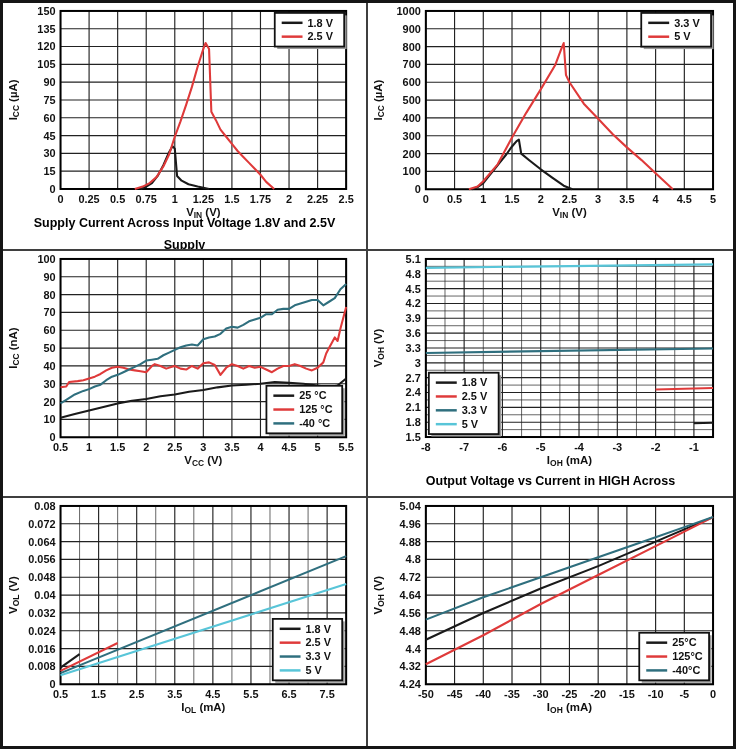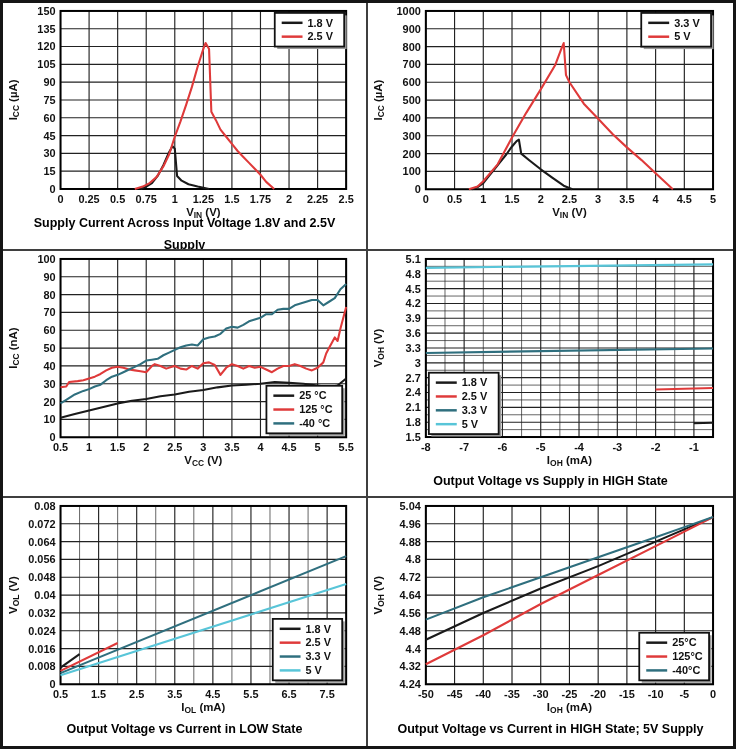--- a/index.html
+++ b/index.html
@@ -335,21 +335,21 @@
             <line x1="68" y1="131" x2="89" y2="131" stroke="#1a1a1a" stroke-width="2.5"></line>
             <text x="94" y="134.8" text-anchor="start">1.8 V</text>
             <line x1="68" y1="145" x2="89" y2="145" stroke="#df3a3a" stroke-width="2.5"></line>
             <text x="94" y="148.8" text-anchor="start">2.5 V</text>
             <line x1="68" y1="159" x2="89" y2="159" stroke="#2f6f7e" stroke-width="2.5"></line>
             <text x="94" y="162.8" text-anchor="start">3.3 V</text>
             <line x1="68" y1="173" x2="89" y2="173" stroke="#58c5d8" stroke-width="2.5"></line>
             <text x="94" y="176.8" text-anchor="start">5 V</text>
           </g>
         </svg>
-      <figcaption class="caption">Output Voltage vs Supply in HIGH State</figcaption>
+      <figcaption class="caption">Output Voltage vs Current in HIGH Across</figcaption>
     </figure>
 
     <figure class="cell last-row">
       <svg class="plot" viewBox="0 0 366 216" preserveAspectRatio="none">
           <g>
             <line x1="58" y1="6" x2="58" y2="186" stroke="#222222" stroke-width="1.15"></line>
             <line x1="77.2" y1="6" x2="77.2" y2="186" stroke="#222222" stroke-width="0.7"></line>
             <line x1="96.4" y1="6" x2="96.4" y2="186" stroke="#222222" stroke-width="1.15"></line>
             <line x1="115.6" y1="6" x2="115.6" y2="186" stroke="#222222" stroke-width="0.7"></line>
             <line x1="134.8" y1="6" x2="134.8" y2="186" stroke="#222222" stroke-width="1.15"></line>
@@ -413,21 +413,20 @@
             <line x1="279" y1="130" x2="300" y2="130" stroke="#1a1a1a" stroke-width="2.5"></line>
             <text x="305" y="133.8" text-anchor="start">1.8 V</text>
             <line x1="279" y1="144" x2="300" y2="144" stroke="#df3a3a" stroke-width="2.5"></line>
             <text x="305" y="147.8" text-anchor="start">2.5 V</text>
             <line x1="279" y1="158" x2="300" y2="158" stroke="#2f6f7e" stroke-width="2.5"></line>
             <text x="305" y="161.8" text-anchor="start">3.3 V</text>
             <line x1="279" y1="172" x2="300" y2="172" stroke="#58c5d8" stroke-width="2.5"></line>
             <text x="305" y="175.8" text-anchor="start">5 V</text>
           </g>
         </svg>
-      <figcaption class="caption">Output Voltage vs Current in LOW State</figcaption>
     </figure>
 
     <figure class="cell last-col last-row">
       <svg class="plot" viewBox="0 0 366 216" preserveAspectRatio="none">
           <g>
             <line x1="58" y1="6" x2="58" y2="186" stroke="#222222" stroke-width="1.15"></line>
             <line x1="86.8" y1="6" x2="86.8" y2="186" stroke="#222222" stroke-width="1.15"></line>
             <line x1="115.6" y1="6" x2="115.6" y2="186" stroke="#222222" stroke-width="1.15"></line>
             <line x1="144.39999999999998" y1="6" x2="144.39999999999998" y2="186" stroke="#222222" stroke-width="1.15"></line>
             <line x1="173.2" y1="6" x2="173.2" y2="186" stroke="#222222" stroke-width="1.15"></line>
@@ -486,17 +485,16 @@
             <rect x="274.5" y="136.5" width="70" height="48" fill="#9a9a9a"></rect>
             <rect x="272" y="134" width="70" height="48" fill="#ffffff" stroke="#111111" stroke-width="1.8"></rect>
             <line x1="279" y1="144" x2="300" y2="144" stroke="#1a1a1a" stroke-width="2.5"></line>
             <text x="305" y="147.8" text-anchor="start">25°C</text>
             <line x1="279" y1="158" x2="300" y2="158" stroke="#df3a3a" stroke-width="2.5"></line>
             <text x="305" y="161.8" text-anchor="start">125°C</text>
             <line x1="279" y1="172" x2="300" y2="172" stroke="#2f6f7e" stroke-width="2.5"></line>
             <text x="305" y="175.8" text-anchor="start">-40°C</text>
           </g>
         </svg>
-      <figcaption class="caption">Output Voltage vs Current in HIGH State; 5V Supply</figcaption>
     </figure>
 
   </div>
 </div>
 
 </body></html>

